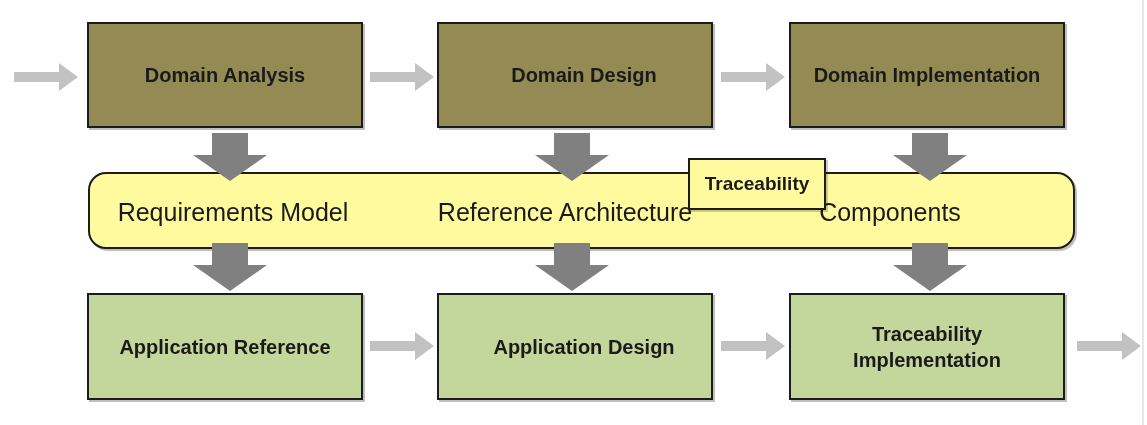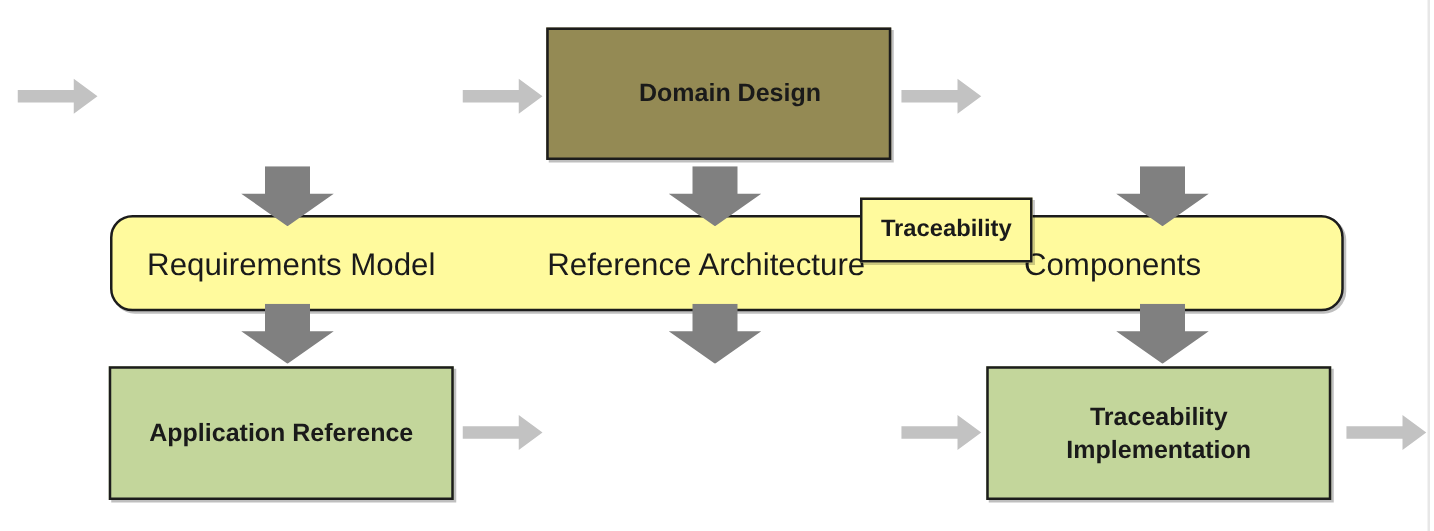--- a/index.html
+++ b/index.html
@@ -153,18 +153,21 @@
   <svg class="arrow arrow-down ad-l1" viewBox="0 0 76 48">
       <polygon points="20,0 56,0 56,22 75,22 38,48 1,22 20,22" fill="currentColor"></polygon>
     </svg>
   <svg class="arrow arrow-down ad-l2" viewBox="0 0 76 48">
       <polygon points="20,0 56,0 56,22 75,22 38,48 1,22 20,22" fill="currentColor"></polygon>
     </svg>
   <svg class="arrow arrow-down ad-l3" viewBox="0 0 76 48">
       <polygon points="20,0 56,0 56,22 75,22 38,48 1,22 20,22" fill="currentColor"></polygon>
     </svg>
 
+  <div class="box brown col1">Domain Analysis</div>
   <div class="box brown col2">Domain Design</div>
+  <div class="box brown col3">Domain Implementation</div>
 
   <div class="box green col1">Application Reference</div>
+  <div class="box green col2">Application Design</div>
   <div class="box green col3">Traceability Implementation</div>
 
 </div>
 
 </body></html>

